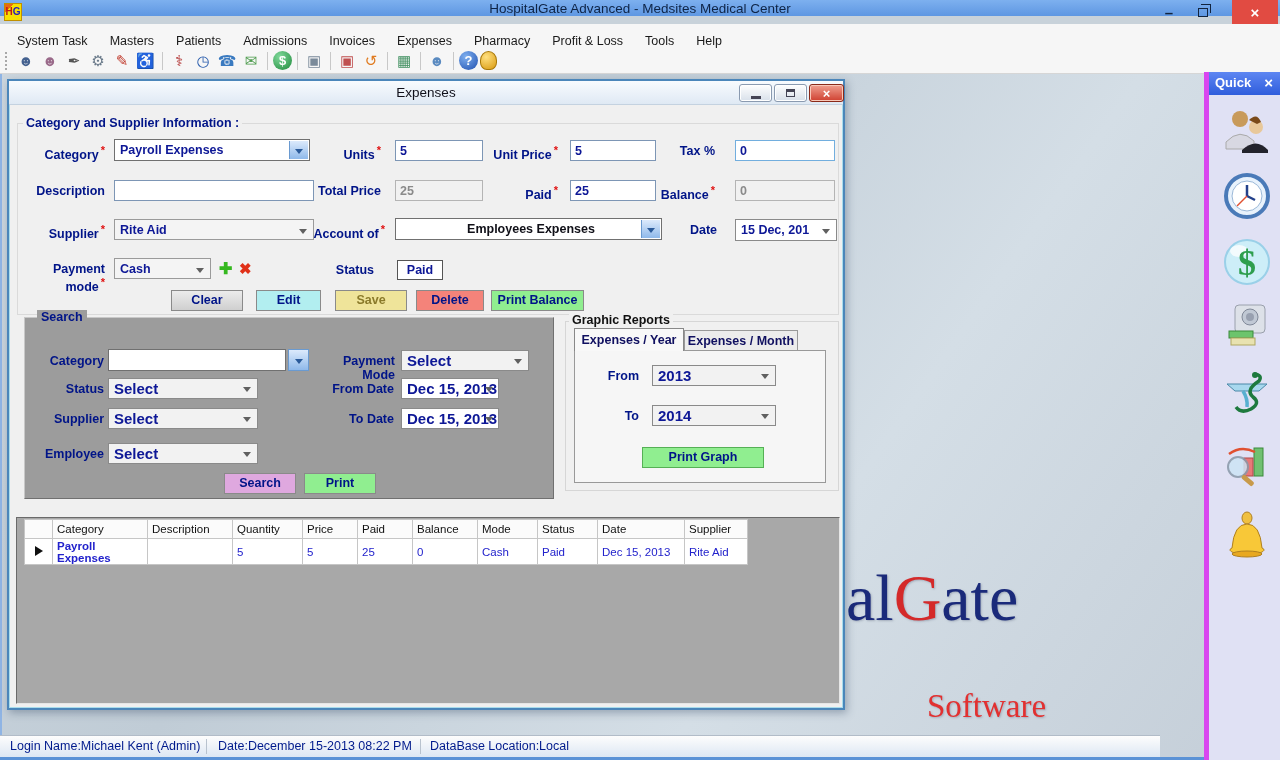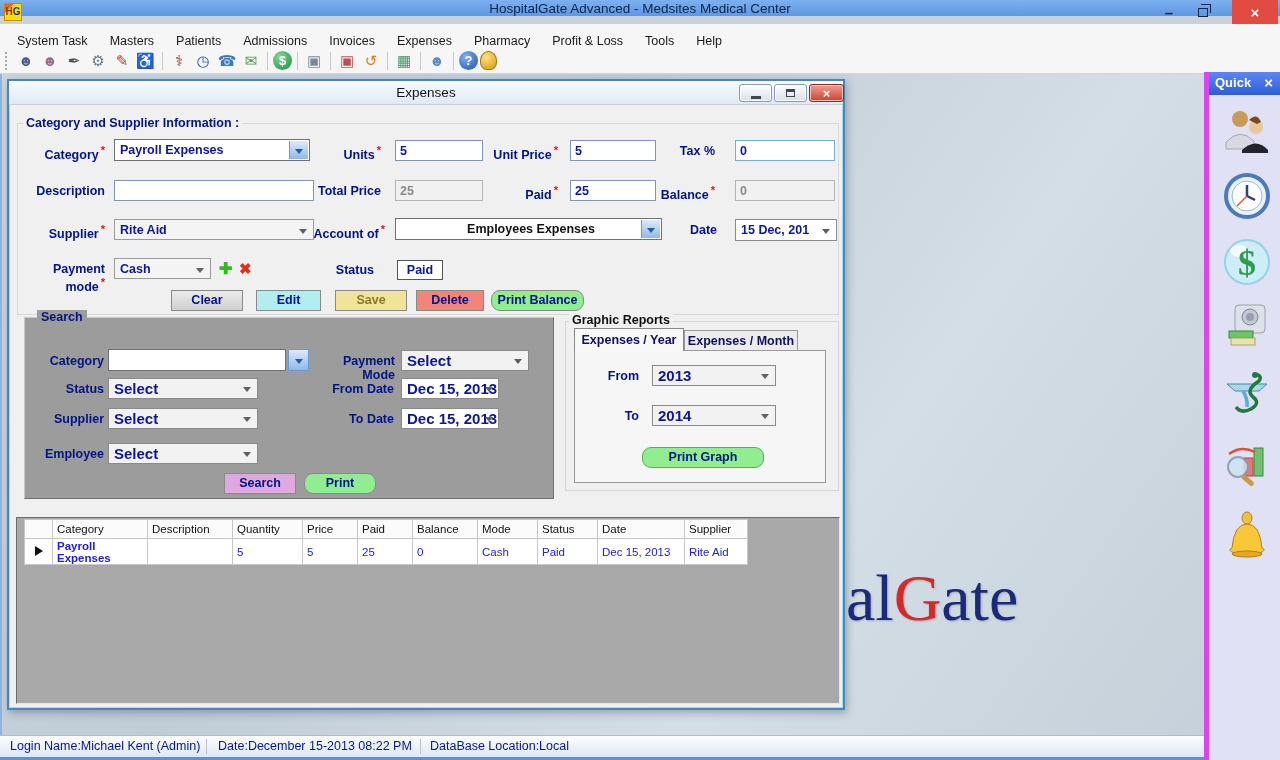--- a/index.html
+++ b/index.html
@@ -82,21 +82,21 @@
   .plusico { position:absolute; font-size:16px; font-weight:bold; color:#35b81f; cursor:pointer; }
   .xico { position:absolute; font-size:15px; font-weight:bold; color:#e03018; cursor:pointer; }
   .statusbox { position:absolute; width:46px; height:20px; border:1px solid #555; background:#fff; text-align:center;
     font-size:12.5px; font-weight:bold; color:#0d1796; line-height:19px; }
   .btn { position:absolute; height:21px; border:1px solid #8a8a8a; font-size:12.5px; font-weight:bold; color:#001488;
     text-align:center; line-height:19px; cursor:pointer; }
   .btn-clear { background:linear-gradient(#ececec,#cfcfcf); }
   .btn-edit { background:#b2eef0; }
   .btn-save { background:#efe49a; color:#8a7a2a; }
   .btn-del { background:#f4837a; }
-  .btn-green { background:#90ee90;border-radius:9px; }
+  .btn-green { background:#90ee90; }
   .btn-violet { background:#dfa8df; }
 
   
   .searchpanel { position:absolute; left:15px; top:236px; width:530px; height:182px; background:#9c9c9c;
     border:1px solid; border-color:#c8c8c8 #707070 #707070 #c8c8c8; }
   .searchlbl { position:absolute; left:28px; top:229px; font-size:12.5px; font-weight:bold; color:#001488; background:#9c9c9c; padding:0 4px; z-index:2; }
   .s-lbl { position:absolute; font-size:12.5px; font-weight:bold; color:#001488; text-align:right; }
   .s-combo { position:absolute; height:21px; background:#f2f2f2; border:1px solid #8a8a8a; font-size:15px; font-weight:bold;
     color:#0d1796; display:flex; align-items:center; padding-left:5px; }
   .s-combo.white { background:#fff; }
@@ -114,21 +114,21 @@
     border:1px solid; border-color:#6a6a6a #e6e6e6 #e6e6e6 #6a6a6a; }
   table.grid { position:absolute; left:15px; top:438px; border-collapse:collapse; background:#fff; }
   table.grid th { background:#fbfbfb; border:1px solid #c6c6c6; font-size:11.5px; font-weight:normal; color:#111;
     height:19px; text-align:left; padding:0 4px; }
   table.grid td { border:1px solid #c6c6c6; font-size:11.5px; color:#2222cc; height:26px; padding:0 4px; background:#fff; }
   td.rowsel, th.rowsel { width:28px; background:#f0f0f0; text-align:center; }
   .row-arrow { display:inline-block; width:0; height:0; border-left:8px solid #101010; border-top:5px solid transparent; border-bottom:5px solid transparent; }
   td.cell-sel { background:#3399ff; color:#fff; font-weight:bold; }
 
   
-  .statusbar { position:absolute; left:0; top:735px; width:1280px; height:22px;
+  .statusbar { position:absolute; left:0; top:735px; width:1160px; height:22px;
     background:linear-gradient(#fdfdfd,#dde7f3); border-top:1px solid #b2bcc8; }
   .sb-item { position:absolute; top:3px; font-size:12.5px; color:#001a8c; }
   .sb-sep { position:absolute; top:3px; width:1px; height:15px; background:#b8c2ce; }
 
   
   .quickpanel { position:absolute; left:1204px; top:72px; width:76px; height:688px; background:#e0e1f4;
     border-left:5px solid #d946ef; z-index:5; }
   .quickhdr { position:absolute; left:0; top:0; width:100%; height:23px;
     background:linear-gradient(#5d86f2,#2f5ddc); color:#fff; font-weight:bold; font-size:13px; line-height:22px; padding-left:6px; }
   .quickclose { position:absolute; right:7px; top:0; color:#fff; font-size:15px; font-weight:bold; cursor:pointer; }
@@ -188,20 +188,21 @@
       <span class="tb-ico" style="color: rgb(90, 138, 192);">☻</span>
       <span class="tb-sep"></span>
       <span class="tb-ico ci-help">?</span>
       <span class="tb-ico ci-bell"></span>
     </div>
 
   <div class="desktop">
     <div class="watermark" style="position:absolute;left:846px;top:486px;">
       <span>al</span><span class="red">G</span><span>ate</span>
     </div>
+    <div class="watermark2">Software</div>
   </div>
   <div class="edge-left"></div>
 
   <div id="expwin">
     <div class="exp-titlebar">
       <div class="exp-title">Expenses</div>
       <div class="wctl wmin">
           <span class="minglyph"></span>
         </div>
       <div class="wctl wmax">

